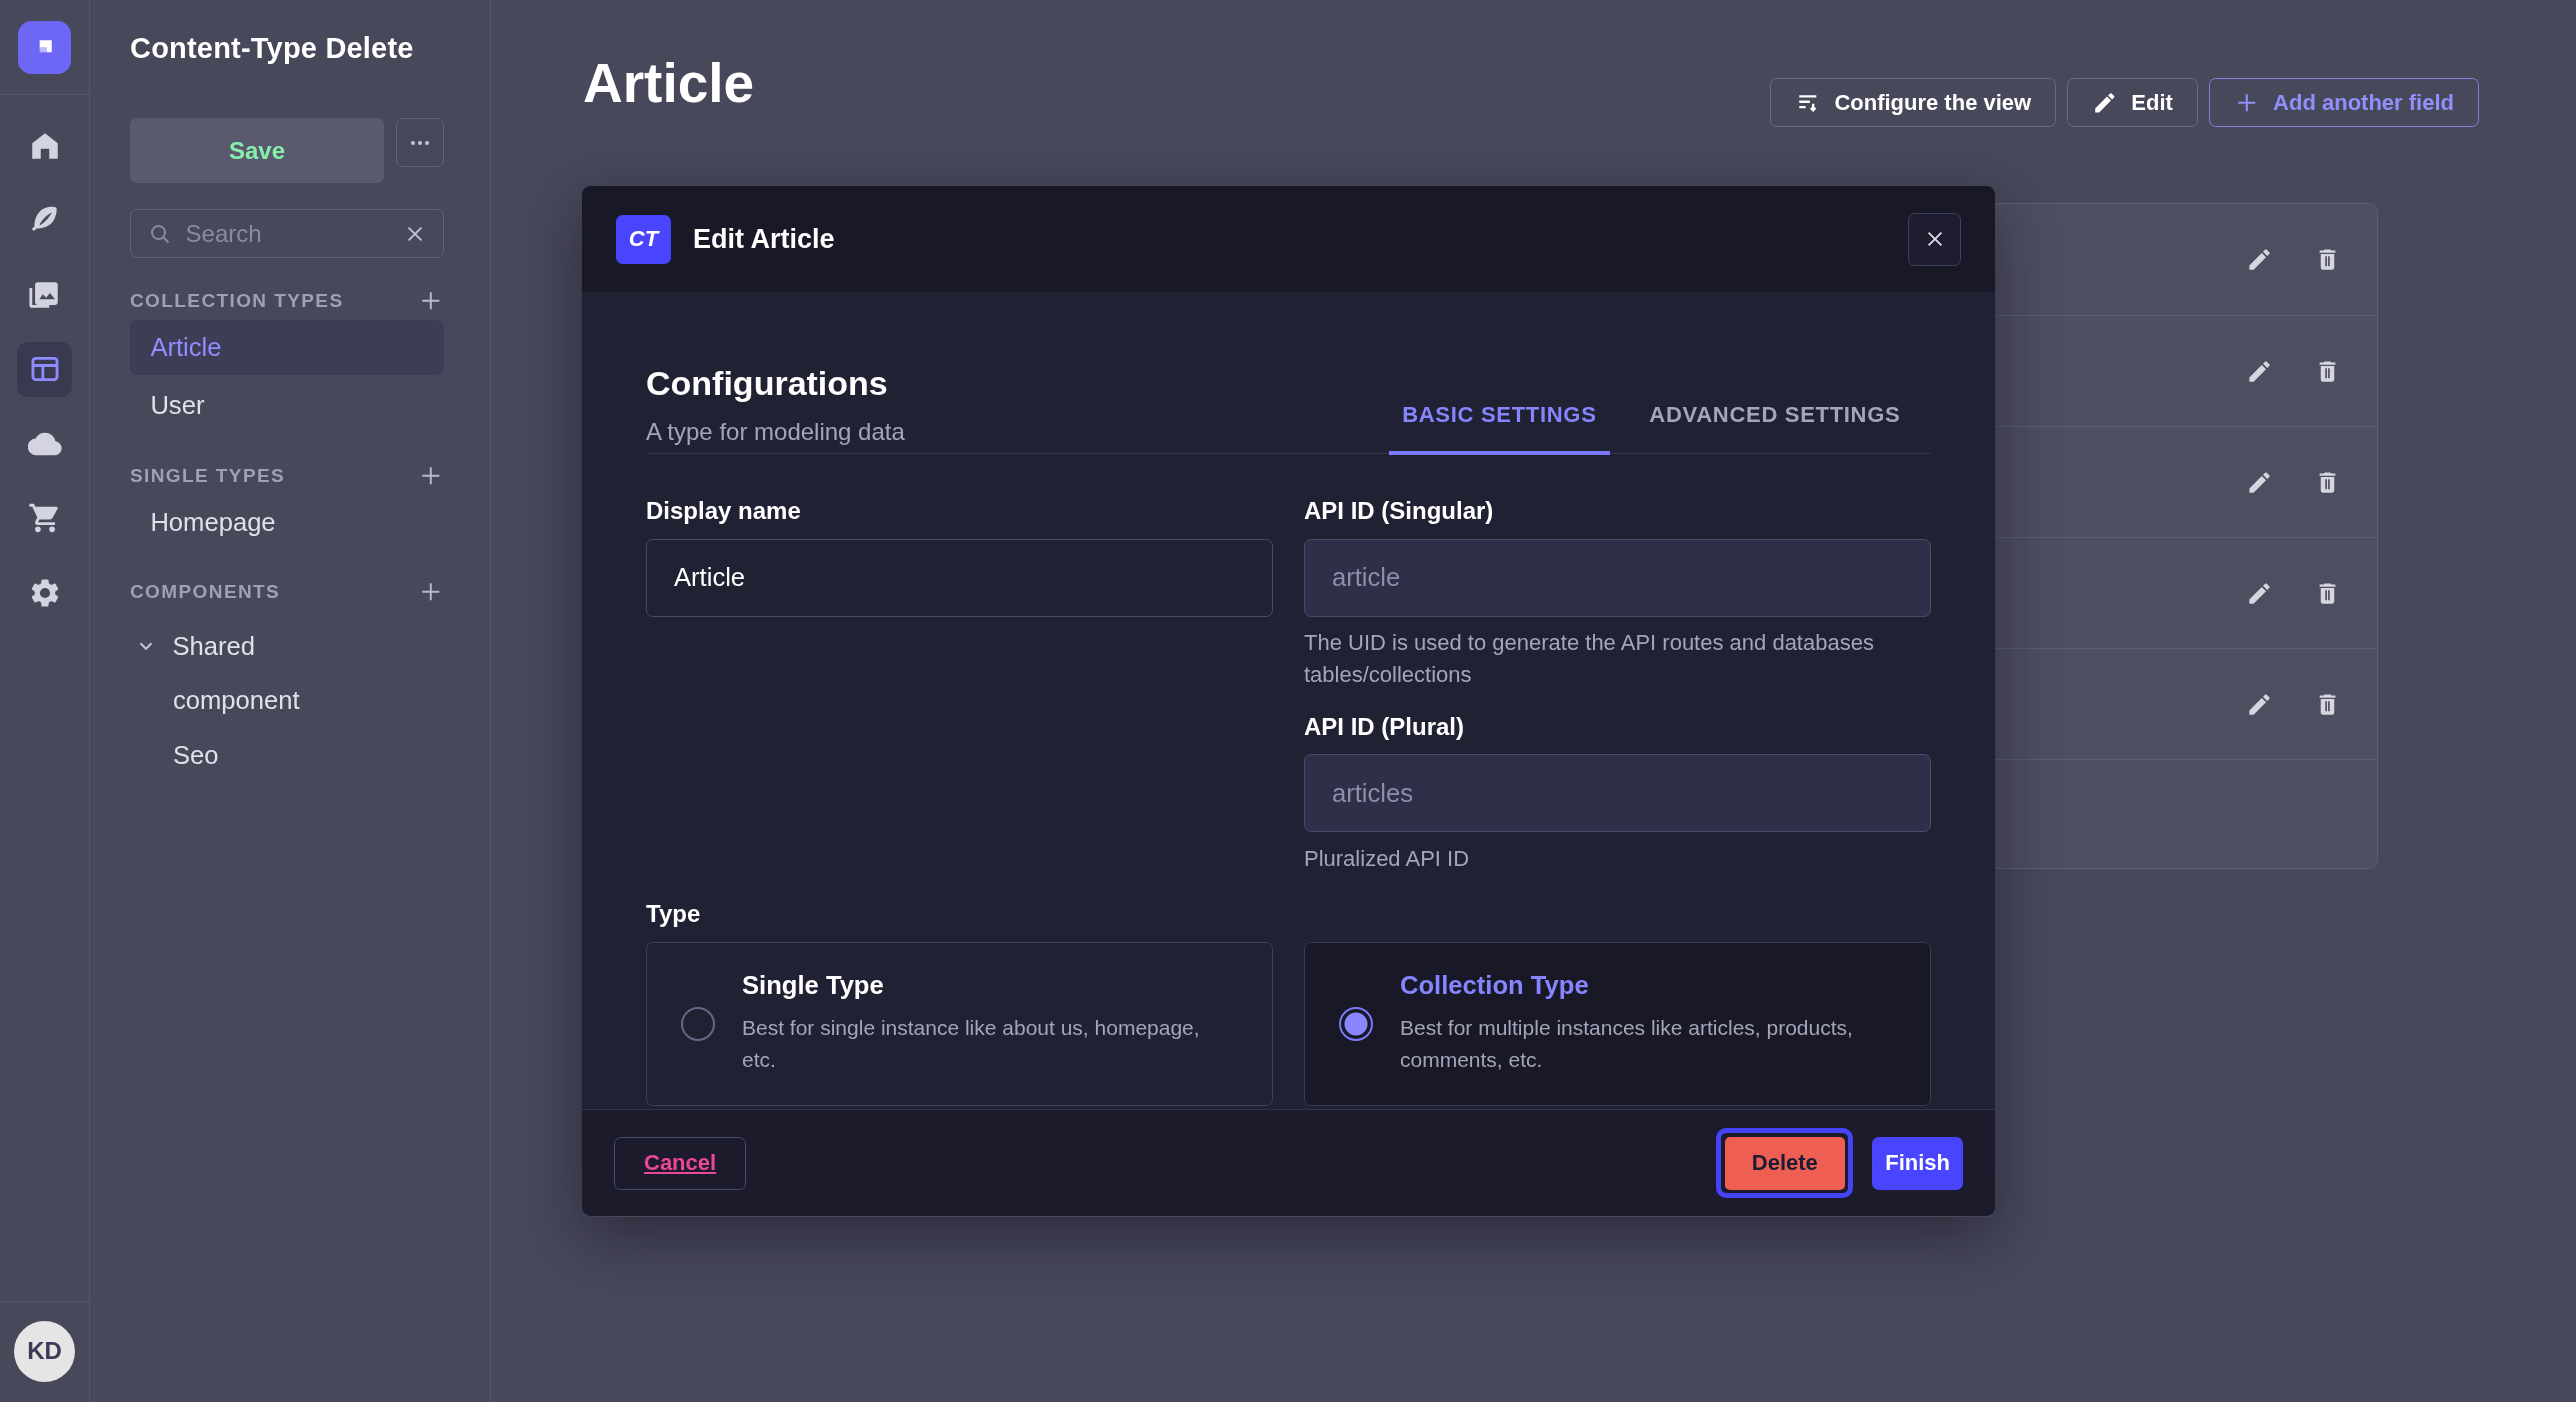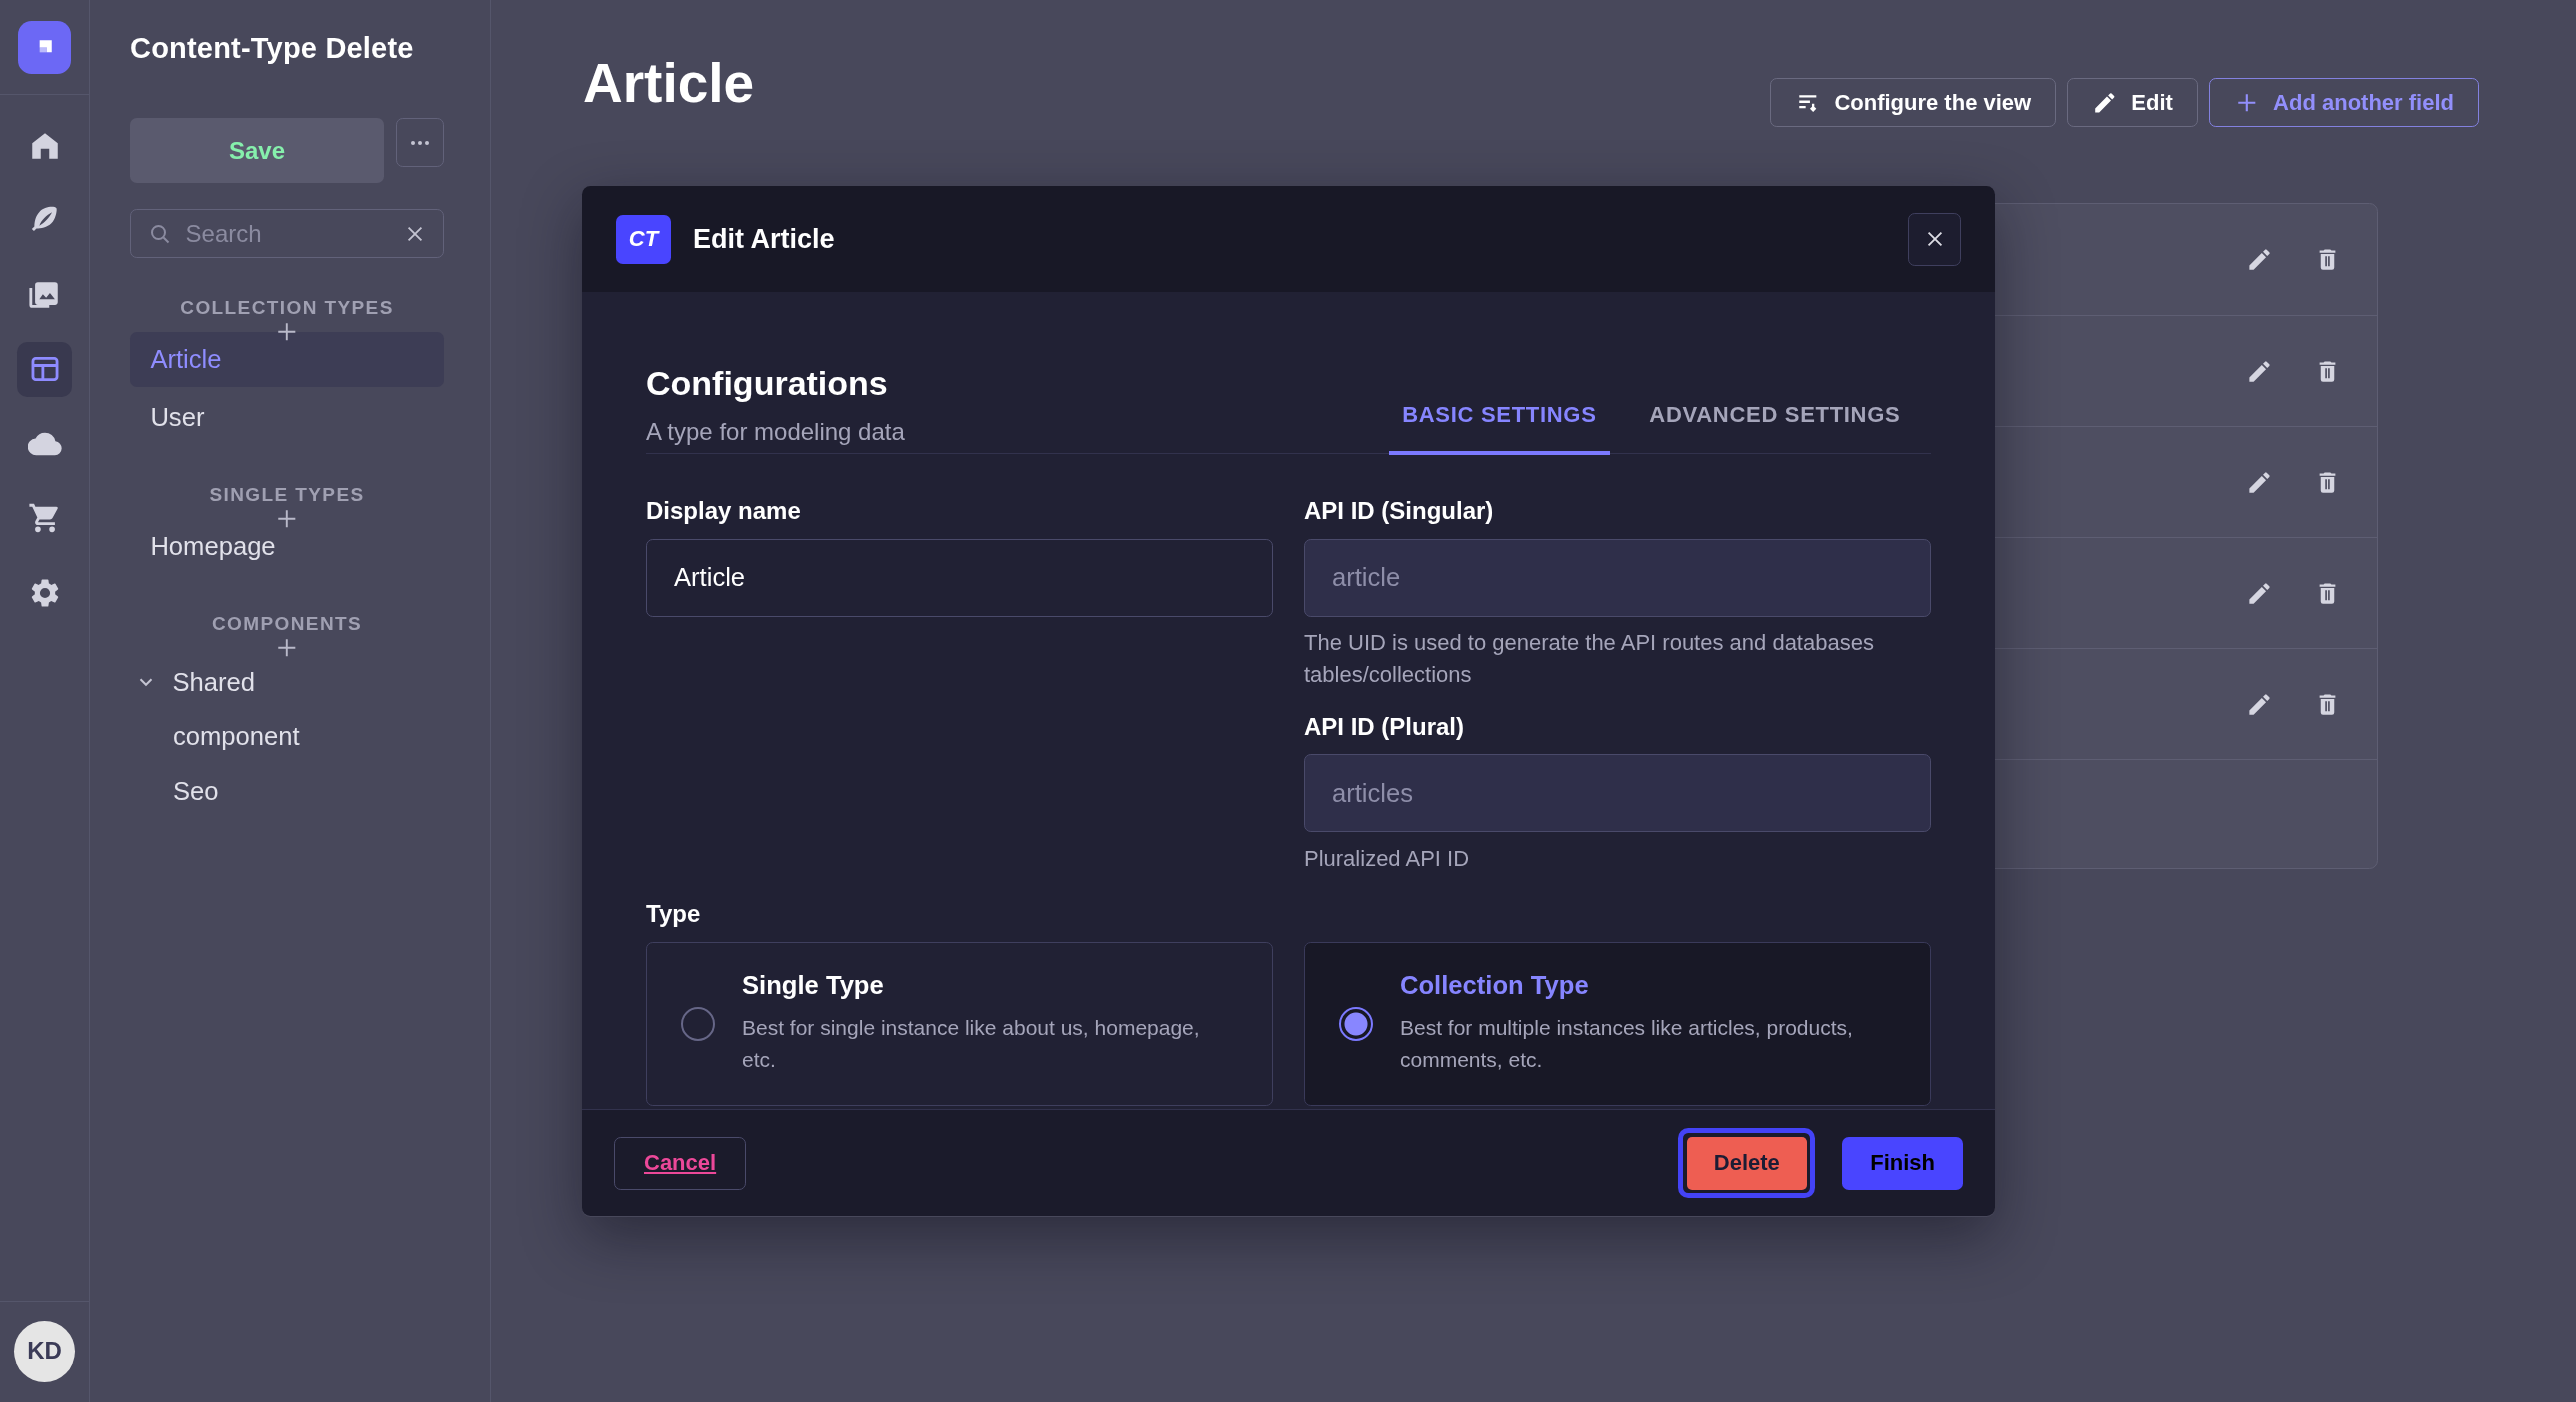--- a/index.html
+++ b/index.html
@@ -28,21 +28,21 @@
 
   
   .sidebar{position:absolute; left:91px; top:0; width:400px; height:1402px; border-right:0.9px solid var(--rail-line); padding:32px 46px 0 39px;}
   .sb-title{font-size:29px; font-weight:bold; letter-spacing:0.2px;}
   .save-row{display:flex; gap:12px; margin-top:53px;}
   .btn-save{flex:1; height:65px; border:none; border-radius:6.8px; background:#5a5a6e; color:#86efac; font-size:24px; font-weight:bold; cursor:pointer;}
   .btn-more{width:48px; height:49px; border:0.9px solid #62627a; border-radius:6.8px; background:transparent; color:#c4c4d2; cursor:pointer; display:flex; align-items:center; justify-content:center;}
   .search{margin-top:26.4px; height:49px; border:0.9px solid #62627a; border-radius:6.8px; display:flex; align-items:center; padding:0 17px; gap:13.6px; color:#8b8ba0; cursor:text;}
   .search .ph{flex:1; font-size:24px;}
   .search svg{flex:none;}
-  .sec-head{display:flex; align-items:center; justify-content:space-between; margin-top:39px; height:31px;flex-direction:column;}
+  .sec-head{display:flex; align-items:center; justify-content:space-between; margin-top:27px; height:31px;}
   .sec-label{font-size:19px; font-weight:bold; letter-spacing:1.4px; color:#a0a0b2;}
   .sec-plus{background:none; border:none; color:#b9b9c9; cursor:pointer; display:flex;}
   .sb-item{height:55px; display:flex; align-items:center; padding:0 20.4px; border-radius:6.8px; font-size:25.6px; color:#e1e1ea; cursor:pointer; margin-top:3.4px;}
   .sb-item.active{background:#3d3d55; color:#8f8dff;}
   .sb-group{display:flex; align-items:center; gap:15.3px; margin:24px 0 0 5.1px; font-size:25.6px; color:#e1e1ea; cursor:pointer;}
   .sb-child{margin:25.6px 0 0 43px; font-size:25.6px; color:#e1e1ea; cursor:pointer;}
 
   
   .main{position:absolute; left:492px; top:0; right:0; height:1402px;}
   .page-title{position:absolute; left:91px; top:51px; font-size:55px; font-weight:bold;}
@@ -85,21 +85,21 @@
   .t-card.selected .radio{border-color:#7b79ff; background:radial-gradient(circle, #8886ff 0 11px, transparent 12px);}
   .tc-title{font-size:25.6px; font-weight:bold;}
   .t-card.selected .tc-title{color:var(--accent-light);}
   .tc-desc{margin-top:12px; font-size:21px; line-height:32px; color:var(--muted); max-width:494px;}
   .m-foot{height:107px; background:#1b1b2b; border-top:0.9px solid var(--mline); border-radius:0 0 8.5px 8.5px; display:flex; align-items:center; justify-content:space-between; padding:0 32px;}
   .btn{height:53px; border-radius:6.8px; font-size:22px; font-weight:bold; cursor:pointer; font-family:inherit;}
   .btn-cancel{padding:0 29px; background:transparent; border:0.9px solid var(--in-border); color:#ec4899;text-decoration:underline;}
   .foot-right{display:flex; align-items:center;}
   .focus-ring{border:5.1px solid #4443f6; border-radius:10.2px; padding:3.4px;}
   .btn-delete{padding:0 27px; background:var(--danger); border:none; color:#1c1c34; border-radius:5.1px;}
-  .btn-finish{margin-left:27px; padding:0 28px; background:var(--accent); border:none; color:#000000;}
+  .btn-finish{margin-left:19px; padding:0 13px; background:var(--accent); border:none; color:#ffffff;}
 </style>
 </head>
 <body>
 
 <div class="app">
 
   <aside class="rail">
     <div class="rail-logo-wrap">
       <div class="logo">
         <svg width="29" height="29" viewBox="0 0 24 24">

